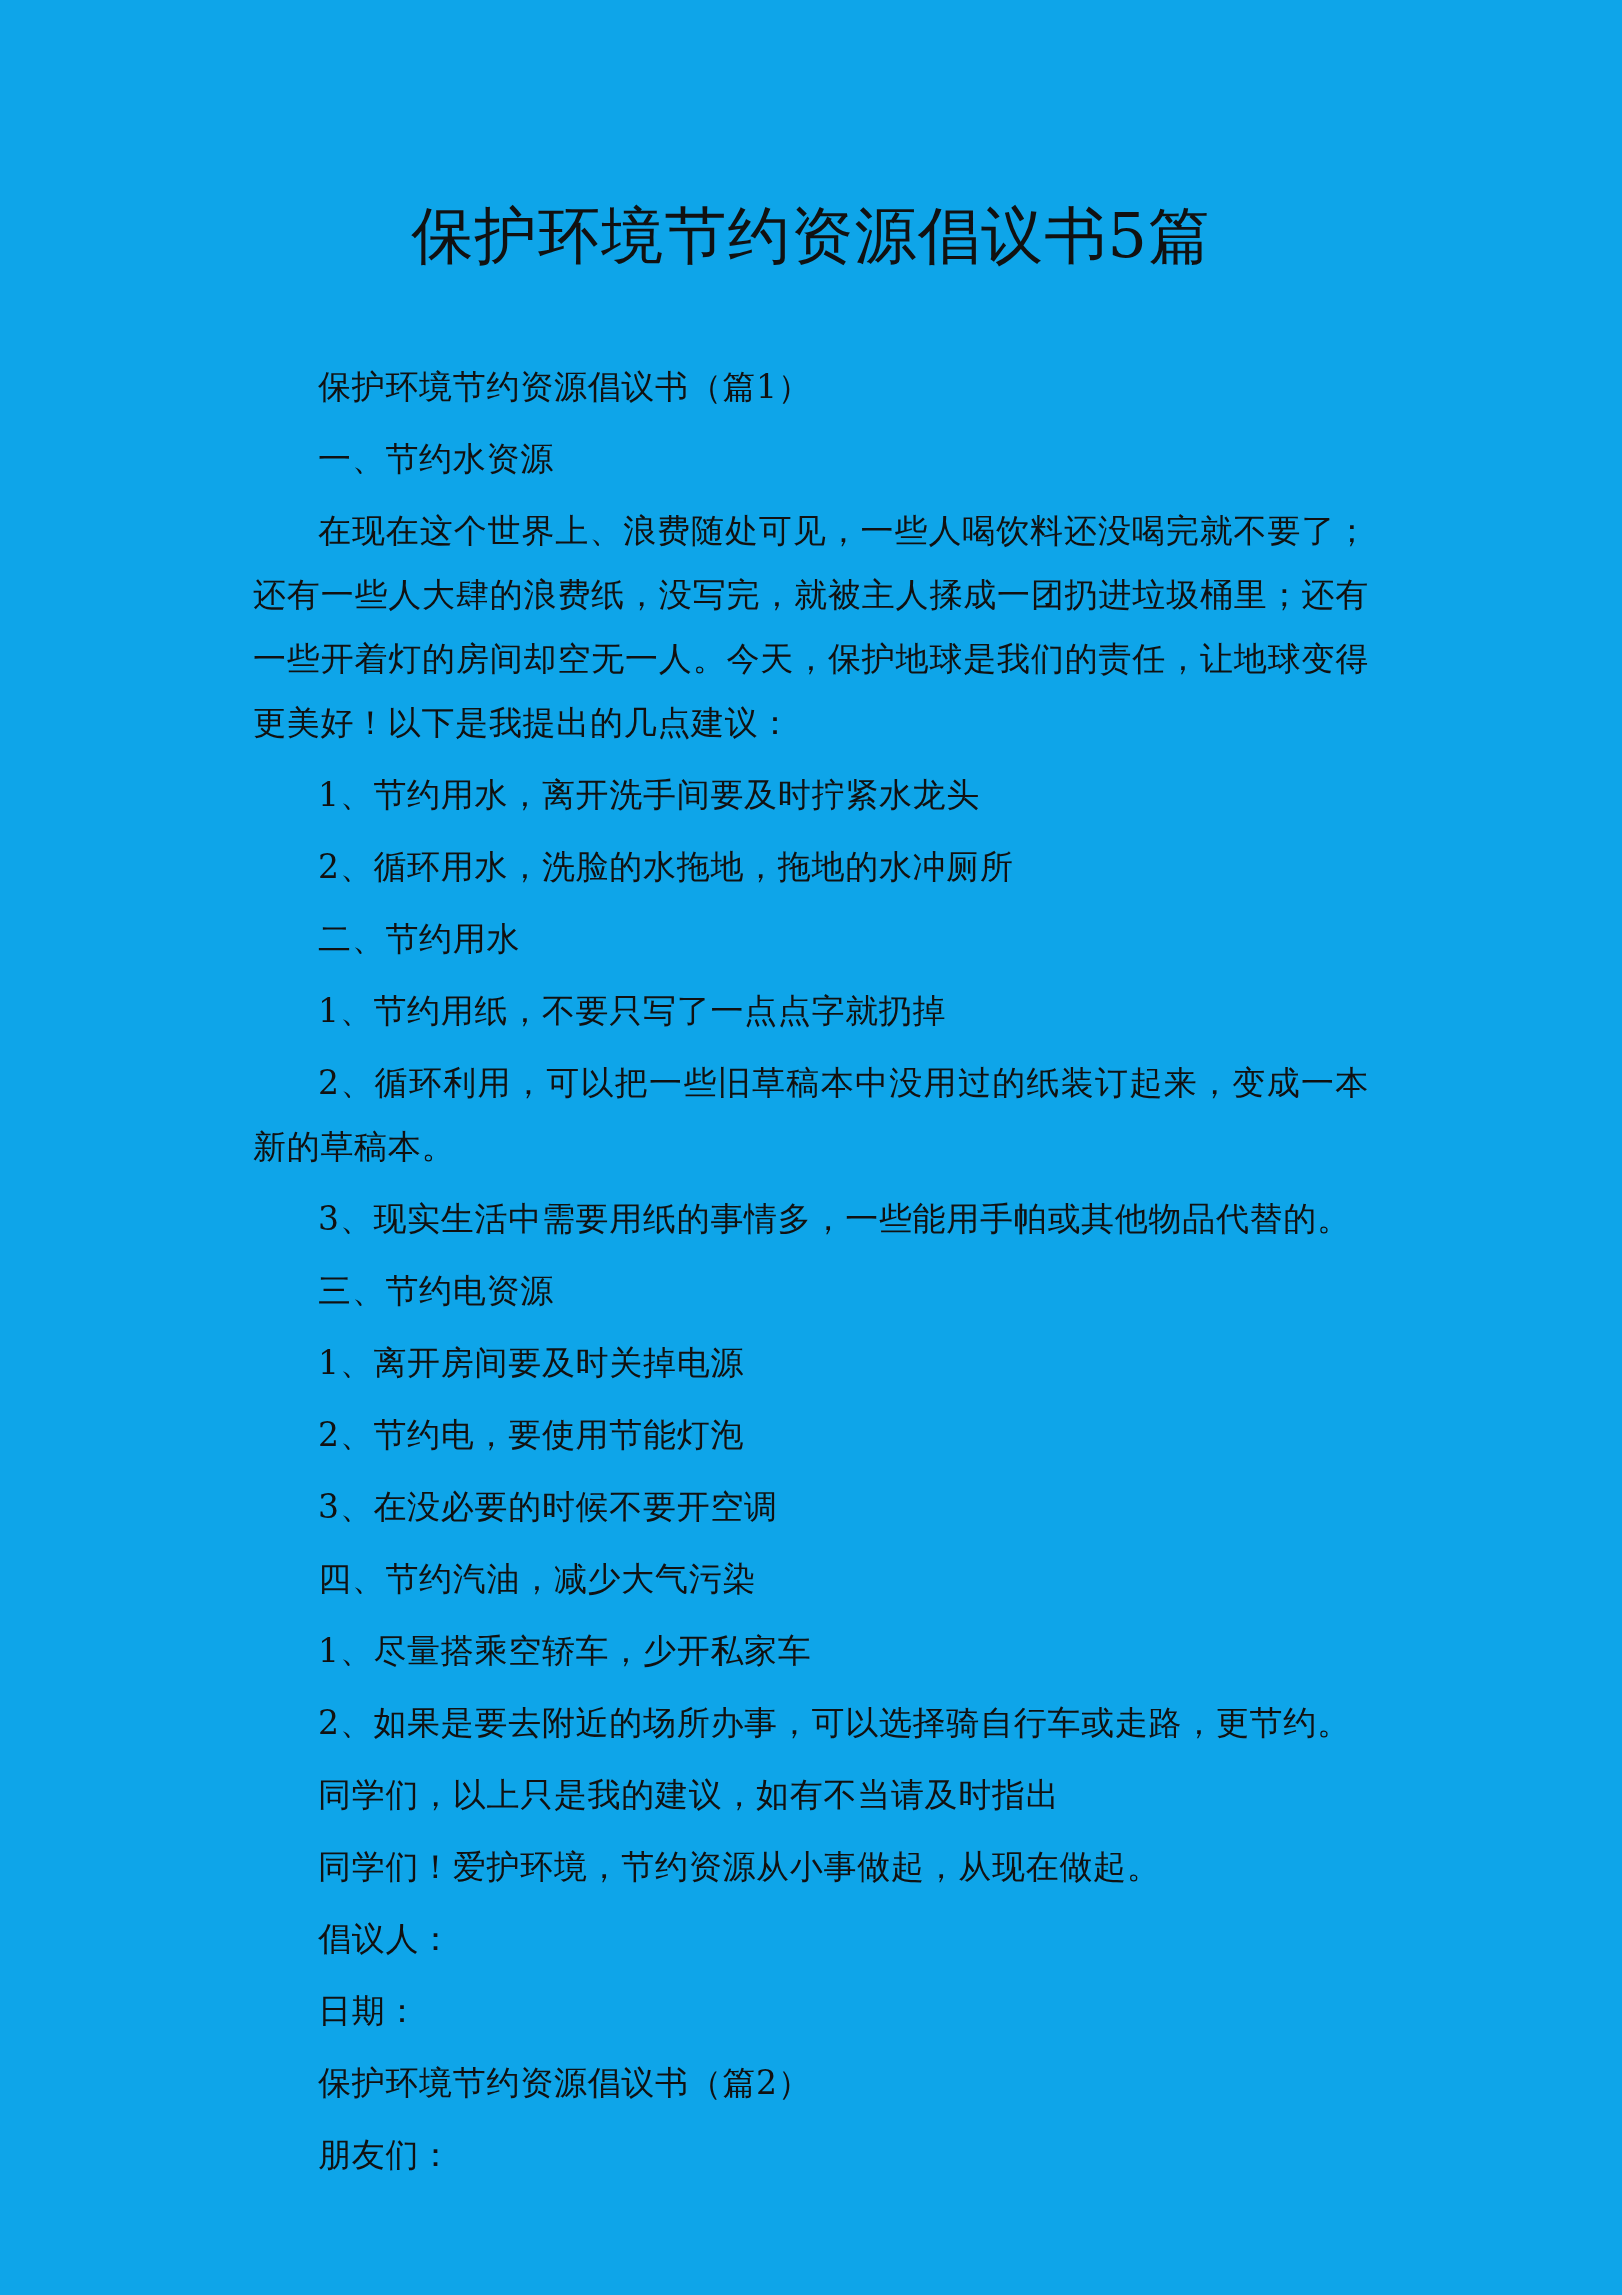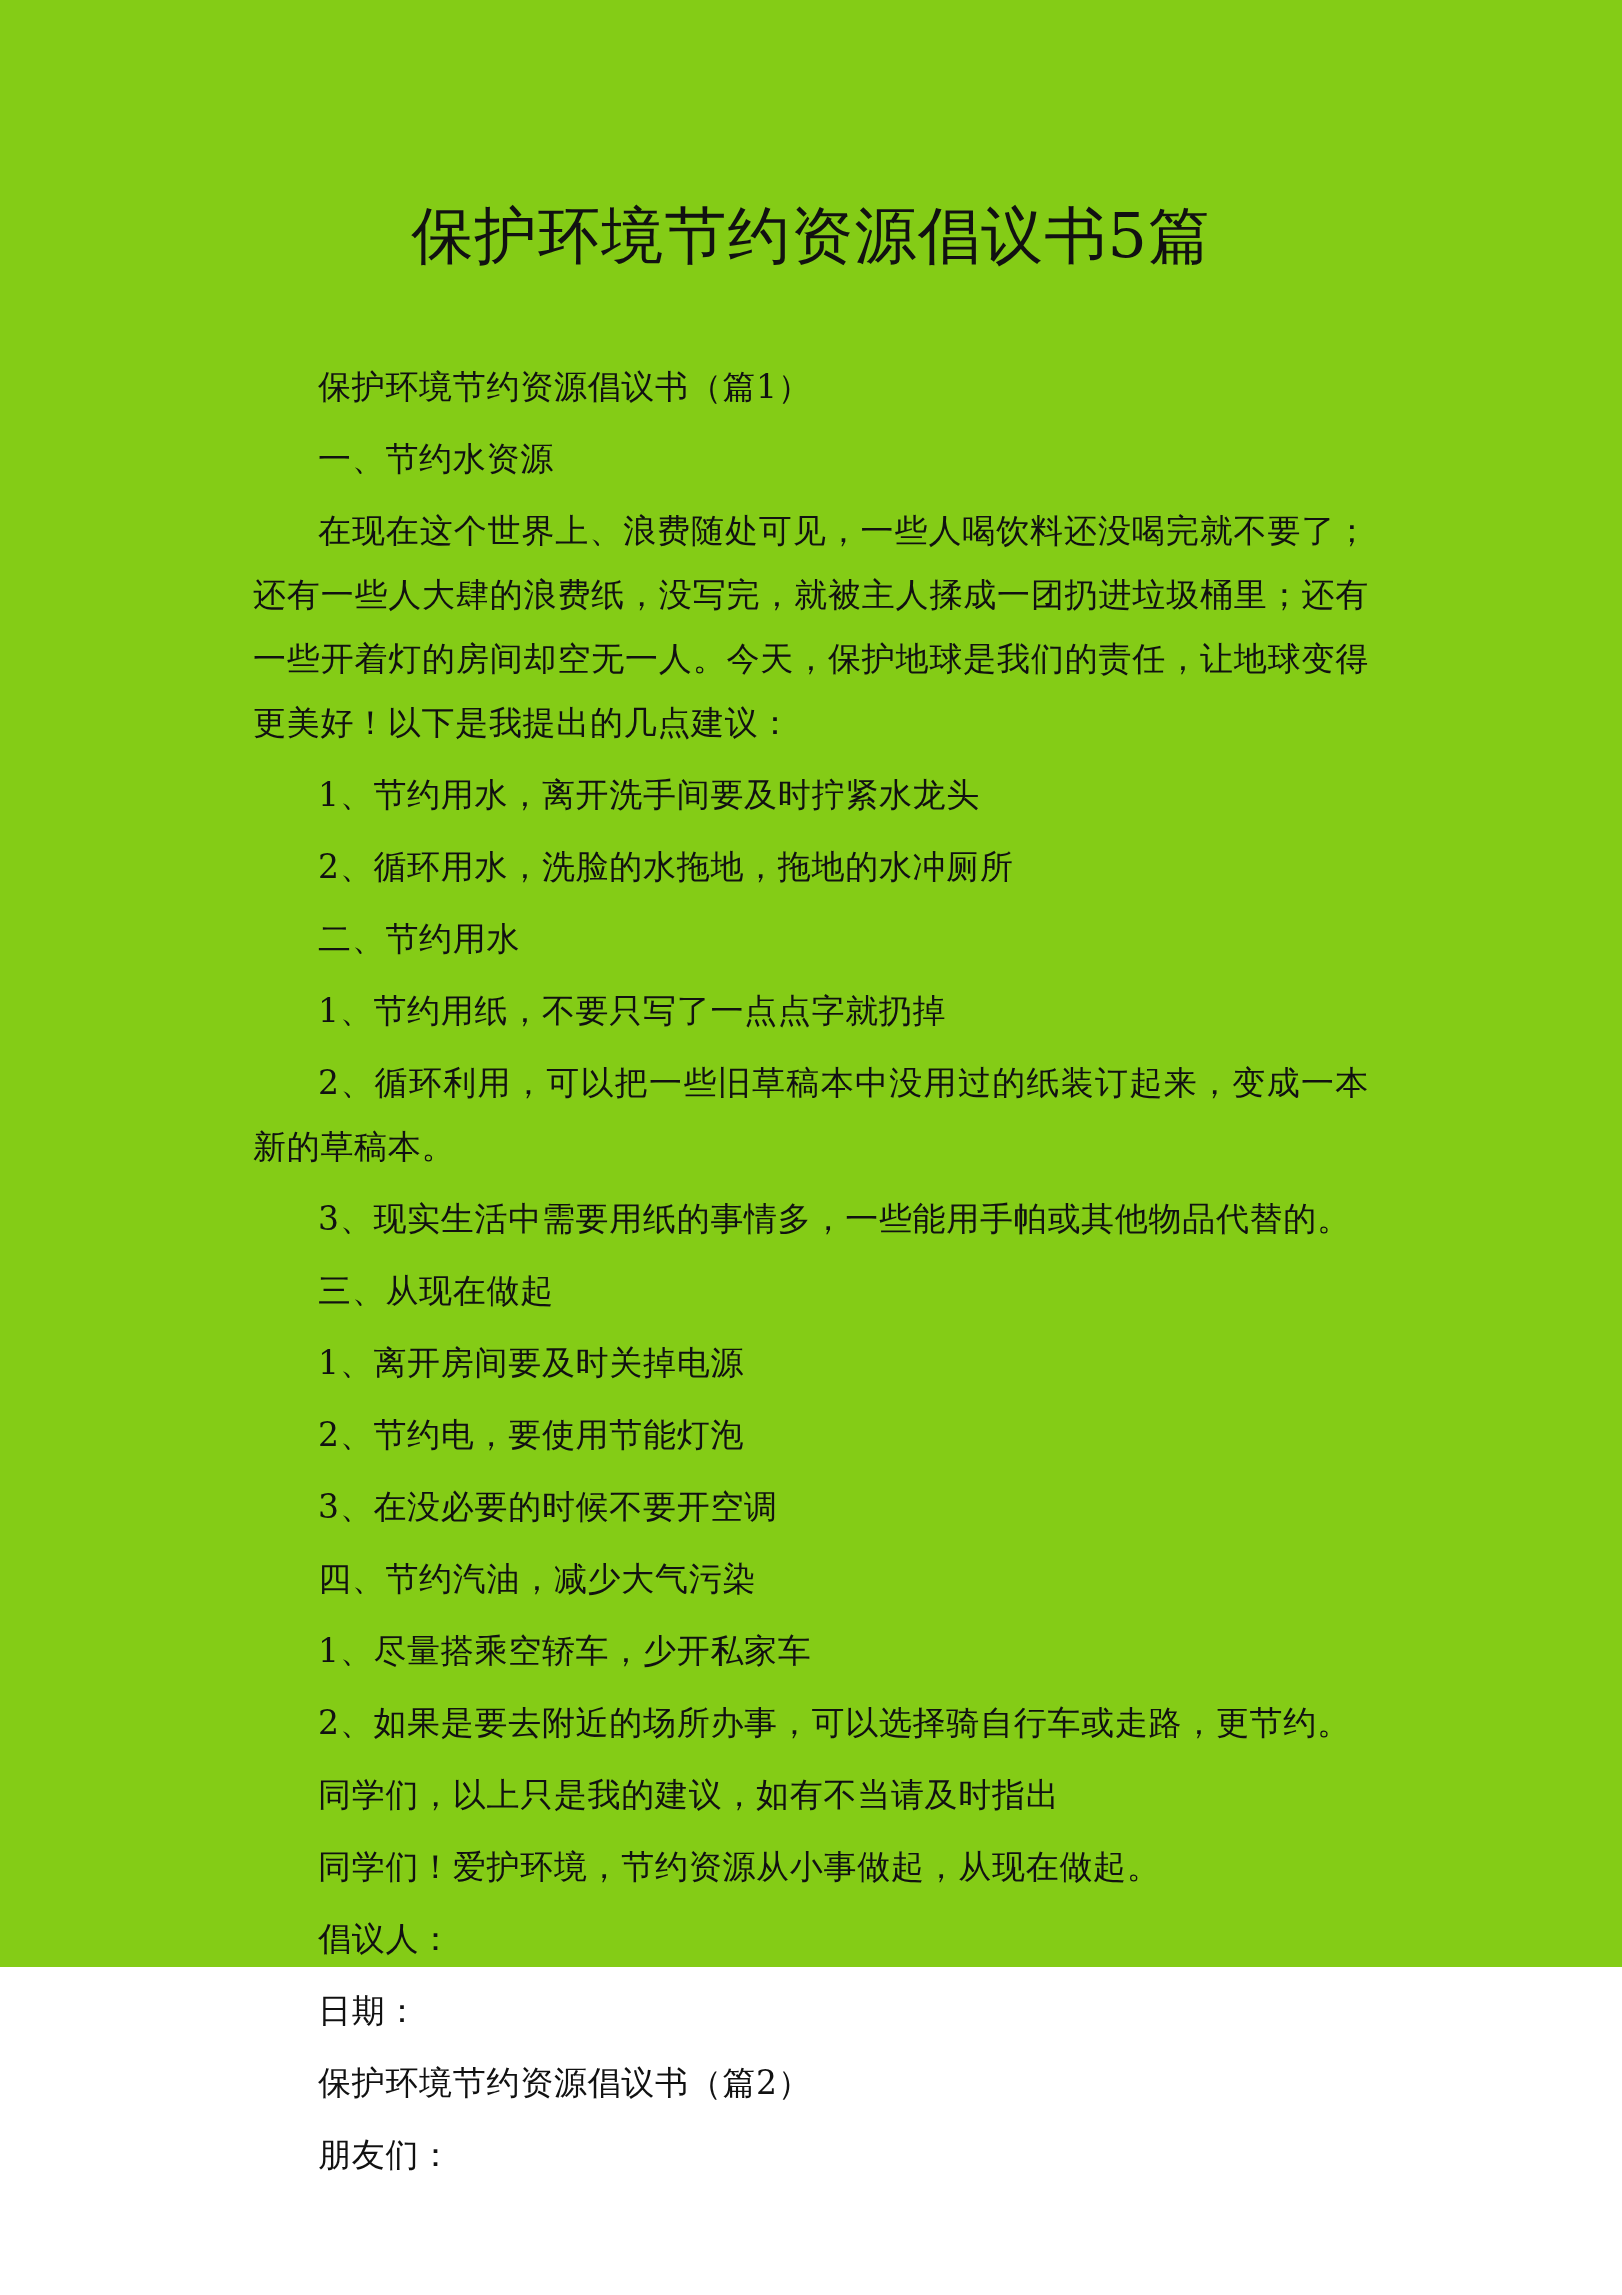--- a/index.html
+++ b/index.html
@@ -12,22 +12,22 @@
       height: 2295px;
       position: relative;
       overflow: hidden;
       font-family: "DejaVu Serif", "Liberation Serif", serif;
       color: #111111;
     }
     .page {
       position: absolute;
       left: 0; top: 0;
       width: 1623px;
-      height: 1967px;
-      background: #84cc16;
+      height: 2295px;
+      background: #0ea5e9;
     }
     .doc-title {
       position: absolute;
       top: 196px;
       left: 0;
       width: 1623px;
       text-align: center;
       font-size: 62px;
       line-height: 79px;
       letter-spacing: 1.3px;
@@ -59,21 +59,21 @@
   <div class="body-text">
     <p class="para">保护环境节约资源倡议书（篇1）</p>
     <p class="para">一、节约水资源</p>
     <p class="para">在现在这个世界上、浪费随处可见，一些人喝饮料还没喝完就不要了；还有一些人大肆的浪费纸，没写完，就被主人揉成一团扔进垃圾桶里；还有一些开着灯的房间却空无一人。今天，保护地球是我们的责任，让地球变得更美好！以下是我提出的几点建议：</p>
     <p class="para">1、节约用水，离开洗手间要及时拧紧水龙头</p>
     <p class="para">2、循环用水，洗脸的水拖地，拖地的水冲厕所</p>
     <p class="para">二、节约用水</p>
     <p class="para">1、节约用纸，不要只写了一点点字就扔掉</p>
     <p class="para">2、循环利用，可以把一些旧草稿本中没用过的纸装订起来，变成一本新的草稿本。</p>
     <p class="para">3、现实生活中需要用纸的事情多，一些能用手帕或其他物品代替的。</p>
-    <p class="para">三、从现在做起</p>
+    <p class="para">三、节约电资源</p>
     <p class="para">1、离开房间要及时关掉电源</p>
     <p class="para">2、节约电，要使用节能灯泡</p>
     <p class="para">3、在没必要的时候不要开空调</p>
     <p class="para">四、节约汽油，减少大气污染</p>
     <p class="para">1、尽量搭乘空轿车，少开私家车</p>
     <p class="para">2、如果是要去附近的场所办事，可以选择骑自行车或走路，更节约。</p>
     <p class="para">同学们，以上只是我的建议，如有不当请及时指出</p>
     <p class="para">同学们！爱护环境，节约资源从小事做起，从现在做起。</p>
     <p class="para">倡议人：</p>
     <p class="para">日期：</p>

